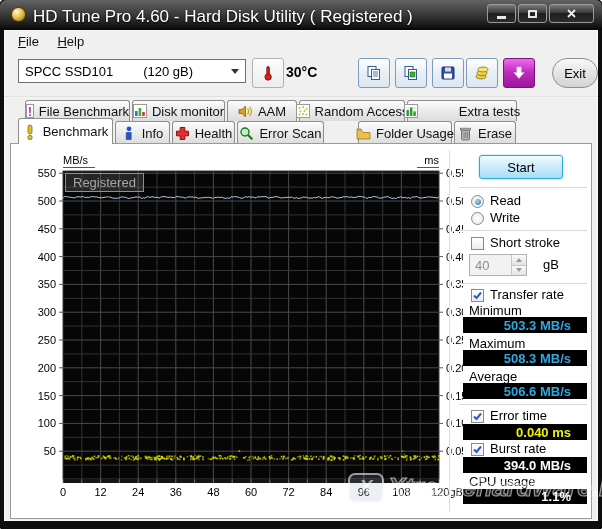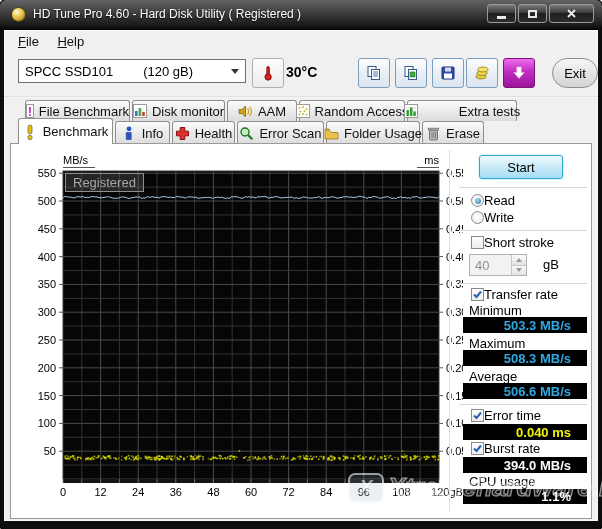--- a/index.html
+++ b/index.html
@@ -1,21 +1,21 @@
 <!DOCTYPE html>
 <html><head>
 <meta charset="utf-8">
 <style>
   html,body{margin:0;padding:0;background:#fff;}
   *{box-sizing:border-box;font-family:"Liberation Sans",sans-serif;}
   #window{position:relative;width:602px;height:529px;background:#0d0d0d;border-radius:6px 6px 4px 4px;overflow:hidden;box-shadow:0 0 0 1px #000;}
   
   .titlebar{position:absolute;left:0;top:0;width:100%;height:30px;background:linear-gradient(#636363 0%,#3f3f3f 42%,#181818 85%,#050505 100%);}
   .app-icon{position:absolute;left:11px;top:7px;width:15px;height:15px;border-radius:50%;background:radial-gradient(circle at 35% 30%,#fff8d0,#e8c24a 45%,#8a6a10);border:1px solid #504008;}
-  .title-text{position:absolute;left:33px;top:7px;font-size:12px;color:#fff;text-shadow:0 1px 2px #000;white-space:nowrap;text-align:center;}
+  .title-text{position:absolute;left:33px;top:7px;font-size:17px;color:#fff;text-shadow:0 1px 2px #000;white-space:nowrap;text-align:center;}
   .winbtns{position:absolute;right:8px;top:4px;display:flex;gap:2px;}
   .winbtn{height:19px;border:1px solid #9a9a9a;border-radius:3px;background:linear-gradient(#7a7a7a,#3a3a3a 45%,#1f1f1f 50%,#2c2c2c);display:flex;align-items:center;justify-content:center;cursor:default;}
   .winbtn.min,.winbtn.max{width:29px;}
   .winbtn.close{width:45px;}
   .glyph-min{width:9px;height:3px;background:#e8e8e8;margin-top:7px;}
   .glyph-max{width:9px;height:8px;border:2px solid #e8e8e8;}
   
   .client{position:absolute;left:4px;top:30px;width:594px;height:491px;background:#f0f0f0;box-shadow:inset 0 0 0 1px #fafafa;}
   .menubar{position:absolute;left:0;top:0;width:100%;height:22px;}
   .menu-item{display:inline-block;margin-left:14px;margin-top:4px;font-size:13px;color:#111;}
@@ -39,21 +39,21 @@
   .bang{font-weight:bold;font-size:13px;line-height:13px;}
   
   .page{position:absolute;left:6px;top:113px;width:582px;height:376px;background:#fff;border:1px solid #9a9a9a;z-index:5;}
   .registered-box{position:absolute;left:54px;top:29px;height:19px;line-height:17px;padding:0 7px;border:1px solid #8f8f8f;background:rgba(120,120,120,0.28);color:#a6a6a6;font-size:13px;}
   .vdivider{position:absolute;left:438px;top:6px;width:2px;height:362px;background:linear-gradient(to right,#dcdcdc 50%,#fff 50%);}
   .ax{font-size:11px;fill:#000;}
   
   .panel{position:absolute;left:444px;top:0;width:138px;height:374px;}
   .start-btn{position:absolute;left:24px;top:11px;width:84px;height:24px;border:1px solid #2fa8d5;border-radius:3px;background:linear-gradient(#f0fbfe,#cdecf9 45%,#a6def5);box-shadow:0 0 2px #7fd4f2;font-size:13px;color:#000;display:flex;align-items:center;justify-content:center;}
   .psep{position:absolute;left:4px;width:128px;height:2px;background:linear-gradient(#d8d8d8 50%,#fff 50%);}
-  .prow{position:absolute;left:16px;display:flex;align-items:center;font-size:13px;color:#000;height:15px;}
+  .prow{position:absolute;left:16px;display:flex;align-items:flex-end;gap:6px;font-size:13px;color:#000;height:15px;}
   .radio{width:13px;height:13px;border-radius:50%;border:1px solid #8a8a8a;background:radial-gradient(#fff,#e8e8e8);display:inline-flex;align-items:center;justify-content:center;}
   .radio .dot{width:6px;height:6px;border-radius:50%;background:radial-gradient(circle at 38% 32%,#a8d8f0,#2a71a8);}
   .cbox{width:13px;height:13px;border:1px solid #8a8a8a;background:linear-gradient(#fff,#ededed);display:inline-flex;align-items:center;justify-content:center;}
   .spin{position:absolute;left:14px;top:110px;width:58px;height:22px;border:1px solid #b2b2b2;background:#f2f2f2;font-size:13px;color:#8f8f8f;display:flex;align-items:center;}
   .spin .val{flex:1;padding-left:5px;}
   .spin .btns{width:15px;height:100%;border-left:1px solid #c6c6c6;display:flex;flex-direction:column;}
   .spin .sb{flex:1;display:flex;align-items:center;justify-content:center;background:linear-gradient(#fafafa,#e2e2e2);}
   .spin .sb+.sb{border-top:1px solid #c6c6c6;}
   .tri-up{width:0;height:0;border-left:3px solid transparent;border-right:3px solid transparent;border-bottom:4px solid #9a9a9a;}
   .tri-dn{width:0;height:0;border-left:3px solid transparent;border-right:3px solid transparent;border-top:4px solid #9a9a9a;}
@@ -233,21 +233,21 @@
       </div>
       <div class="tab" style="width:87px;">
         <span class="ticon">
           <svg width="15" height="15">
               <circle cx="6" cy="6" r="4" fill="#c8e8c8" stroke="#1a7a1a" stroke-width="1.4"></circle>
               <line x1="9" y1="9" x2="13.3" y2="13.3" stroke="#1a7a1a" stroke-width="2.2"></line>
             </svg>
         </span>
         <span>Error Scan</span>
       </div>
-      <div class="tab" style="width:94px;">
+      <div class="tab" style="width:94px;margin-left:32px;">
         <span class="ticon">
           <svg width="15" height="13">
               <path d="M1 3.5 h4.5 l1.5 2 h7 v6.5 h-13 z" fill="#e8c24a" stroke="#9a7a1a" stroke-width="0.8"></path>
               <path d="M1 3.5 v-1.5 h4 l1 1.5" fill="#e8c24a" stroke="#9a7a1a" stroke-width="0.8"></path>
             </svg>
         </span>
         <span>Folder Usage</span>
       </div>
       <div class="tab" style="width:62px;">
         <span class="ticon">

